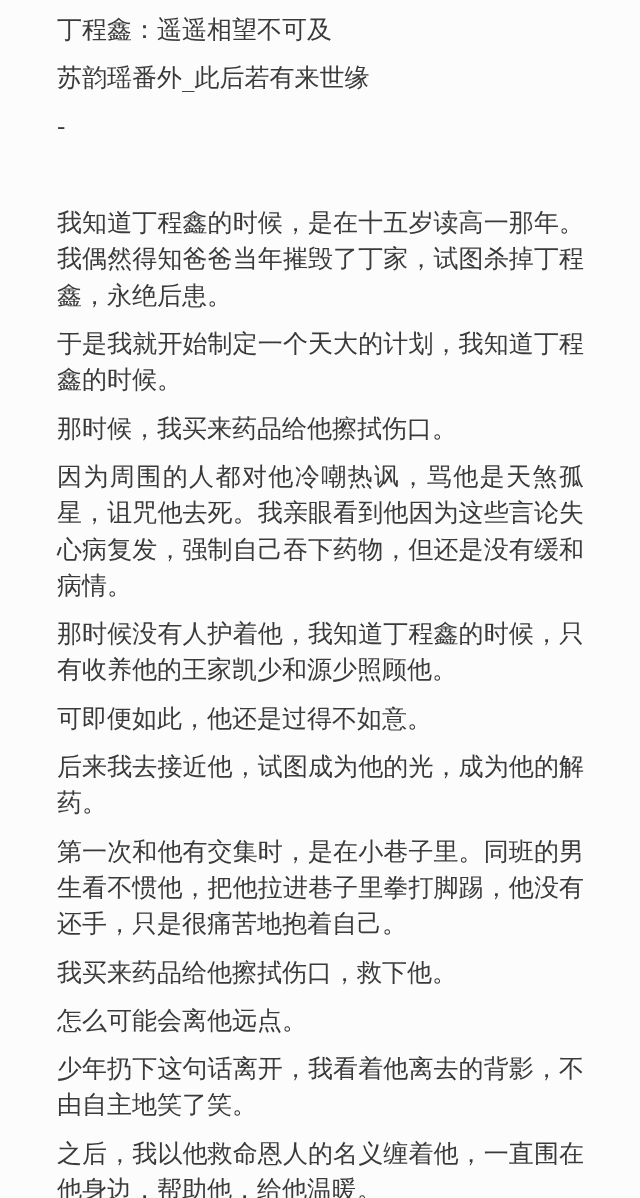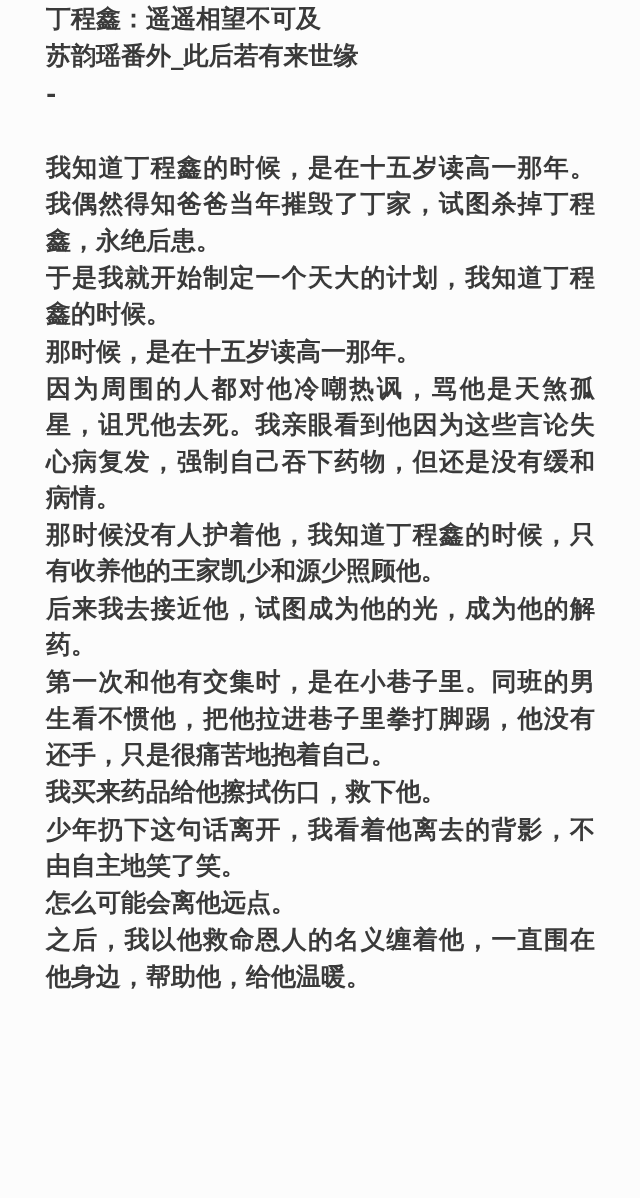--- a/index.html
+++ b/index.html
@@ -18,43 +18,43 @@
     height: 1198px;
     padding: 0 44px 0 45px;
     font-family: "DejaVu Serif", serif;
     font-size: 25px;
     line-height: 36.3px;
     color: #3a3a3a;
     text-align: justify;
     overflow: hidden;
   }
   p.line {
-    margin: 1px;
+    margin: 12px;
     padding: 0;
     min-height: 36.3px;
-    font-weight: bold;
   }
   p.line:empty::before {
     content: "\00a0";
   }
 </style>
 </head>
 <body style="background: rgb(252, 252, 252);">
 
 <div class="reader" style="color: rgb(58, 58, 58);">
   <p class="line">丁程鑫：遥遥相望不可及</p>
   <p class="line">苏韵瑶番外_此后若有来世缘</p>
   <p class="line">-</p>
   <div id="chapter-body">
       <p class="line"></p>
       <p class="line">我知道丁程鑫的时候，是在十五岁读高一那年。我偶然得知爸爸当年摧毁了丁家，试图杀掉丁程鑫，永绝后患。</p>
       <p class="line">于是我就开始制定一个天大的计划，我知道丁程鑫的时候。</p>
-      <p class="line">那时候，是在十五岁读高一那年。</p>
+      <p class="line">那时候，我买来药品给他擦拭伤口。</p>
       <p class="line">因为周围的人都对他冷嘲热讽，骂他是天煞孤星，诅咒他去死。我亲眼看到他因为这些言论失心病复发，强制自己吞下药物，但还是没有缓和病情。</p>
       <p class="line">那时候没有人护着他，我知道丁程鑫的时候，只有收养他的王家凯少和源少照顾他。</p>
+      <p class="line">可即便如此，他还是过得不如意。</p>
       <p class="line">后来我去接近他，试图成为他的光，成为他的解药。</p>
       <p class="line">第一次和他有交集时，是在小巷子里。同班的男生看不惯他，把他拉进巷子里拳打脚踢，他没有还手，只是很痛苦地抱着自己。</p>
       <p class="line">我买来药品给他擦拭伤口，救下他。</p>
+      <p class="line">怎么可能会离他远点。</p>
       <p class="line">少年扔下这句话离开，我看着他离去的背影，不由自主地笑了笑。</p>
-      <p class="line">怎么可能会离他远点。</p>
       <p class="line">之后，我以他救命恩人的名义缠着他，一直围在他身边，帮助他，给他温暖。</p>
     </div>
 </div>
 
 </body></html>

